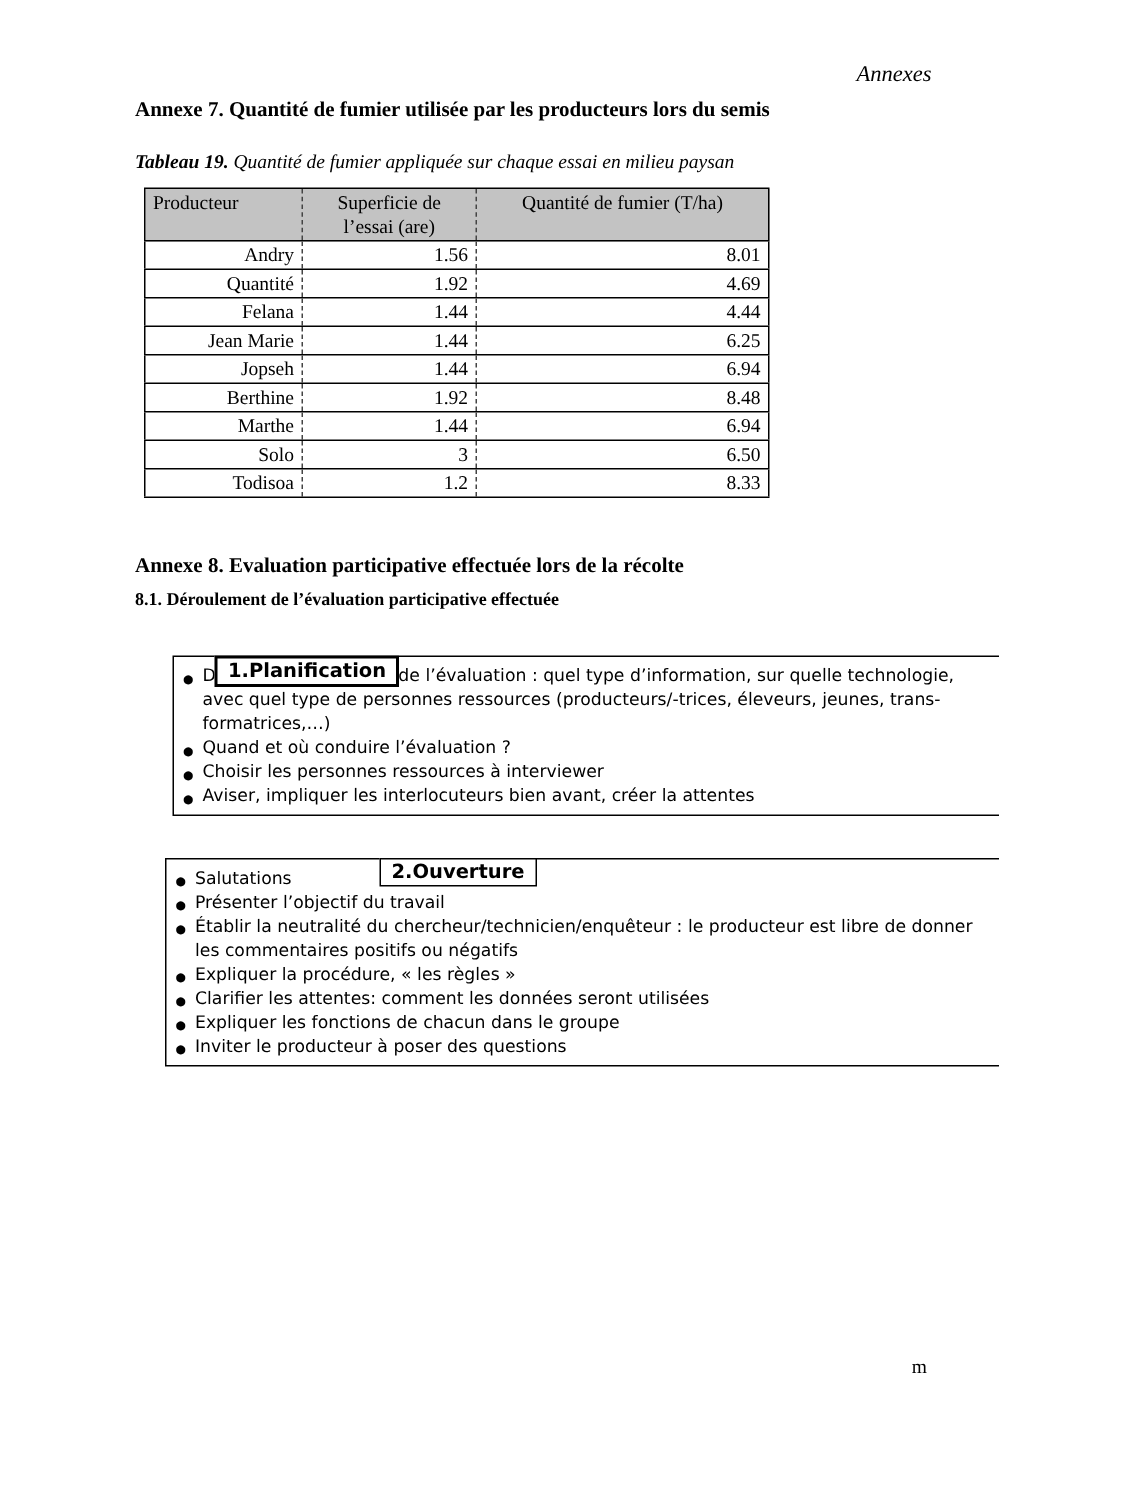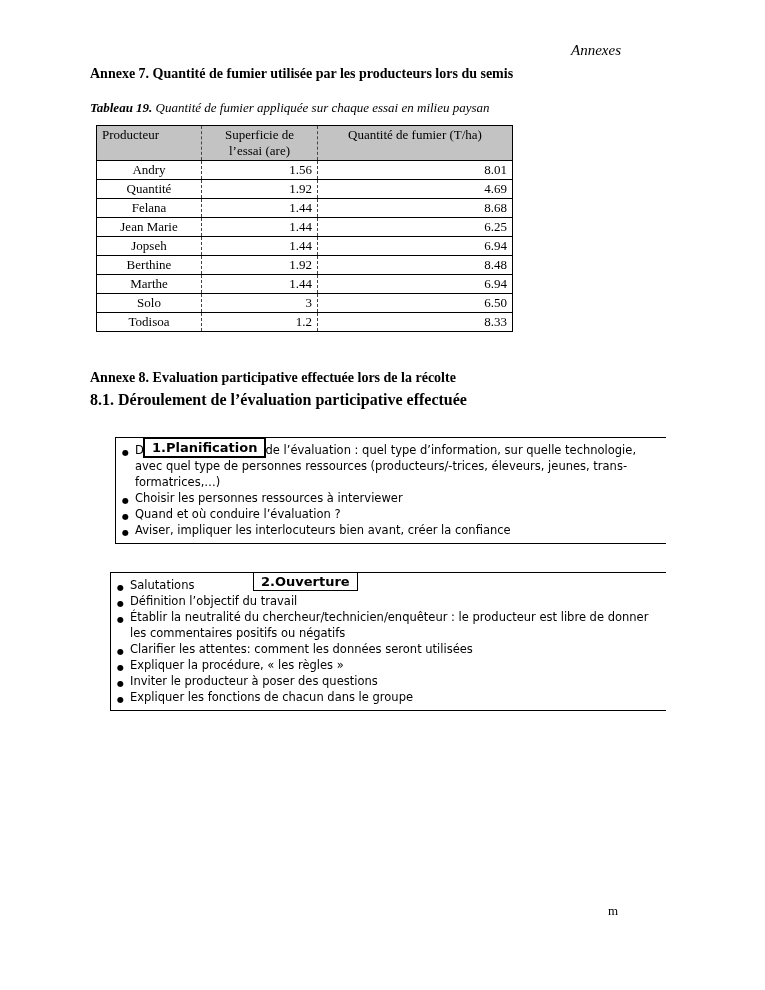--- a/index.html
+++ b/index.html
@@ -49,25 +49,25 @@
     border-top: 1px solid #000;
     border-bottom: 1px solid #000;
     padding: 1px 5px;
     font-weight: normal;
     line-height: 16px;
   }
   table.manure { border: 1px solid #000; }
   table.manure th + th, table.manure td + td { border-left: 1px dashed #444; }
   table.manure thead th { background: #c3c3c3; text-align: center; vertical-align: top; }
   table.manure thead th:first-child { text-align: left; vertical-align: top; }
-  td.cell-name { text-align: center; }
+  td.cell-name { text-align: right; }
   td.cell-num { text-align: right; }
   .h-sub {
     margin-top: 5px;
-    font-size: 16px;
+    font-size: 12px;
     font-weight: bold;
     line-height: 15px;
   }
   .h-annexe8 { margin-top: 37px; }
   .fig {
     position: relative;
     font-family: "DejaVu Sans", sans-serif;
   }
   .fig1 { margin-top: 30px; margin-left: 25px; width: 560px; }
   .fig2 { margin-top: 28px; margin-left: 20px; width: 562px; }
@@ -147,21 +147,21 @@
           <td class="cell-num">8.01</td>
         </tr>
         <tr>
           <td class="cell-name">Quantité</td>
           <td class="cell-num">1.92</td>
           <td class="cell-num">4.69</td>
         </tr>
         <tr>
           <td class="cell-name">Felana</td>
           <td class="cell-num">1.44</td>
-          <td class="cell-num">8.68</td>
+          <td class="cell-num">4.44</td>
         </tr>
         <tr>
           <td class="cell-name">Jean Marie</td>
           <td class="cell-num">1.44</td>
           <td class="cell-num">6.25</td>
         </tr>
         <tr>
           <td class="cell-name">Jopseh</td>
           <td class="cell-num">1.44</td>
           <td class="cell-num">6.94</td>
@@ -190,37 +190,37 @@
   </table>
 
   <div class="h-annexe h-annexe8">Annexe 8. Evaluation participative effectuée lors de la récolte</div>
   <div class="h-sub">8.1. Déroulement de l’évaluation participative effectuée</div>
 
   <div class="fig fig1">
     <span class="tab">1.Planification</span>
     <div class="box">
       <ul>
           <li>Définition de l’objectif de l’évaluation : quel type d’information, sur quelle technologie, avec quel type de personnes ressources (producteurs/-trices, éleveurs, jeunes, trans-formatrices,…)</li>
+          <li>Quand et où conduire l’évaluation ?</li>
           <li>Choisir les personnes ressources à interviewer</li>
-          <li>Quand et où conduire l’évaluation ?</li>
-          <li>Aviser, impliquer les interlocuteurs bien avant, créer la confiance</li>
+          <li>Aviser, impliquer les interlocuteurs bien avant, créer la attentes</li>
         </ul>
     </div>
   </div>
 
   <div class="fig fig2">
     <span class="tab">2.Ouverture</span>
     <div class="box">
       <ul>
           <li>Salutations</li>
-          <li>Définition l’objectif du travail</li>
+          <li>Présenter l’objectif du travail</li>
           <li>Établir la neutralité du chercheur/technicien/enquêteur : le producteur est libre de donner les commentaires positifs ou négatifs</li>
+          <li>Expliquer la procédure, « les règles »</li>
           <li>Clarifier les attentes: comment les données seront utilisées</li>
-          <li>Expliquer la procédure, « les règles »</li>
+          <li>Expliquer les fonctions de chacun dans le groupe</li>
           <li>Inviter le producteur à poser des questions</li>
-          <li>Expliquer les fonctions de chacun dans le groupe</li>
         </ul>
     </div>
   </div>
 
   <div class="footer-pg">m</div>
 
 </div>
 
 </body></html>

